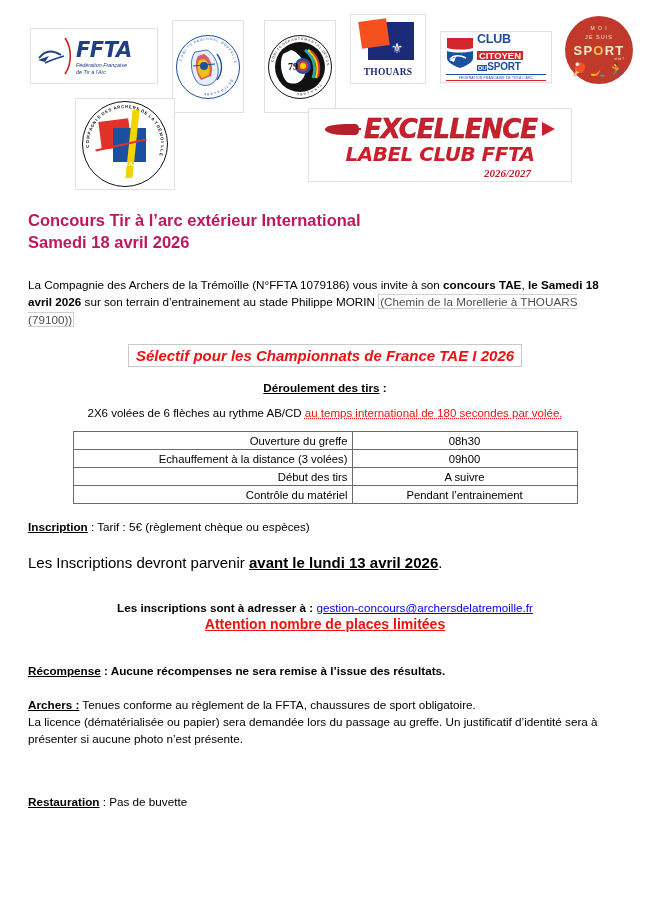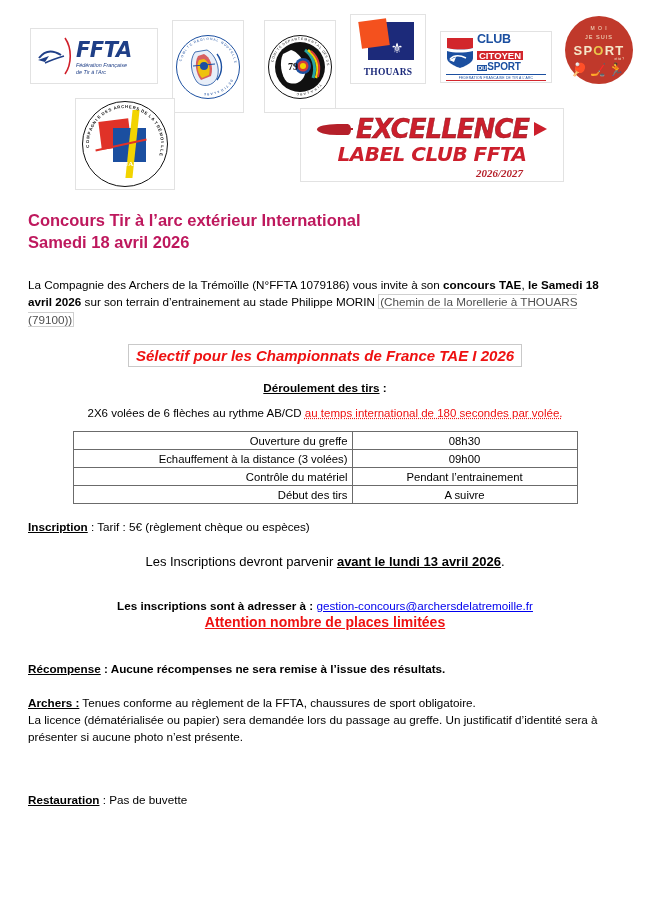--- a/index.html
+++ b/index.html
@@ -134,21 +134,21 @@
   .comp-yellow { position: absolute; left: 46px; top: 8px; width: 7px; height: 68px; background: #f2d400; transform: skewX(-6deg); }
   .comp-arrow { position: absolute; left: 12px; top: 42px; width: 52px; height: 1.6px; background: #e03228; transform: rotate(-12deg); }
   .comp-th {
     position: absolute; left: 0; bottom: 18px; width: 100%; text-align: center;
     font-family: "Liberation Serif", serif; font-weight: bold; font-size: 7px; color: #ffffff;
   }
   .comp-ring { position: absolute; inset: 0; font-size: 4.2px; font-weight: bold; color: #111; }
   .comp-ring span { position: absolute; left: 50%; top: 50%; transform-origin: 0 0; white-space: nowrap; }
 
   
-  .exc-box { left: 300px; top: 108px; width: 264px; height: 74px; }
+  .exc-box { left: 308px; top: 108px; width: 264px; height: 74px; }
   .exc-art { width: 250px; position: relative; padding-top: 3px; }
   .exc-row1 { display: flex; align-items: center; justify-content: center; gap: 5px; }
   .exc-dart {
     width: 34px; height: 11px; background: #b5202a;
     border-radius: 60% 10% 10% 60% / 50%;
     position: relative;
   }
   .exc-dart::after {
     content: ""; position: absolute; right: -2px; top: 4.5px;
     width: 16px; height: 2px; background: #b5202a;
@@ -224,21 +224,21 @@
     width: 505px;
     font-size: 11.3px;
   }
   table.sched td { border: 1px solid #6b6b6b; padding: 1px 4px; height: 15px; }
   table.sched td.lbl { width: 270px; text-align: right; }
   table.sched td.val { text-align: center; }
 
   .inscription { margin: 16px 0 0 0; font-size: 11.7px; }
   .inscription u { font-weight: bold; text-decoration: underline; }
 
-  .inscr-date { margin: 21px 0 0 0; font-size: 13px; text-align: center; }
+  .inscr-date { margin: 21px 0 0 0; font-size: 15px; }
   .inscr-date b { font-weight: bold; text-decoration: underline; }
 
   .email-block { margin: 30px 0 0 0; text-align: center; }
   .email-line { font-size: 11.7px; font-weight: bold; }
   .email-link { color: #0000ee; text-decoration: underline; font-weight: normal; }
   .attention {
     margin-top: 2px; color: #ee1111; font-weight: bold; font-size: 14px;
     text-decoration: underline;
   }
 
@@ -501,27 +501,27 @@
     <tbody>
       <tr>
         <td class="lbl">Ouverture du greffe</td>
         <td class="val">08h30</td>
       </tr>
       <tr>
         <td class="lbl">Echauffement à la distance (3 volées)</td>
         <td class="val">09h00</td>
       </tr>
       <tr>
+        <td class="lbl">Début des tirs</td>
+        <td class="val">A suivre</td>
+      </tr>
+      <tr>
         <td class="lbl">Contrôle du matériel</td>
         <td class="val">Pendant l’entrainement</td>
       </tr>
-      <tr>
-        <td class="lbl">Début des tirs</td>
-        <td class="val">A suivre</td>
-      </tr>
     </tbody>
   </table>
 
   <div class="inscription">
     <u>Inscription</u><span> : Tarif : 5€ (règlement chèque ou espèces)</span>
   </div>
 
   <div class="inscr-date">
     <span>Les Inscriptions devront parvenir </span><b>avant le lundi 13 avril 2026</b><span>.</span>
   </div>

